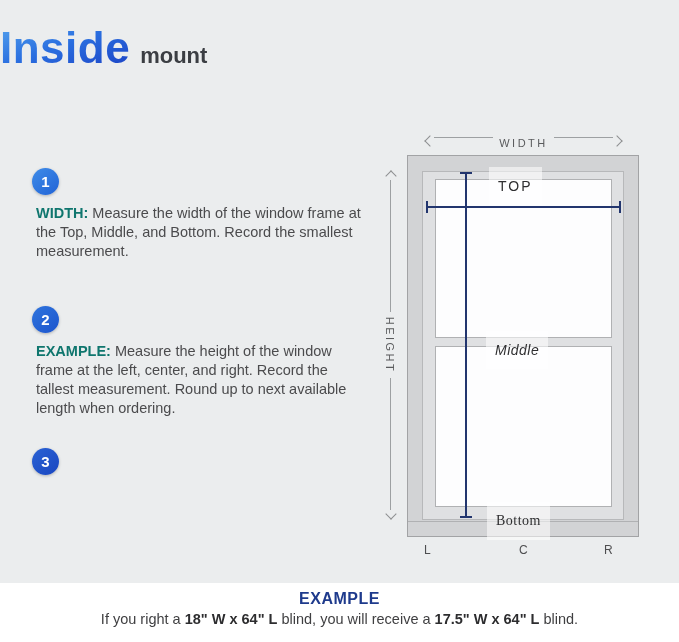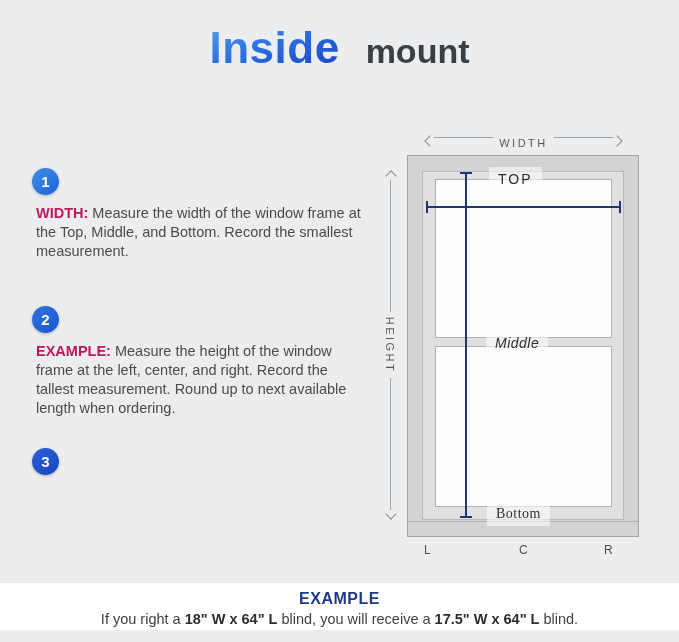--- a/index.html
+++ b/index.html
@@ -3,65 +3,65 @@
 <meta charset="utf-8">
 <style>
   html,body { margin:0; padding:0; }
   body { font-family:"Liberation Sans","DejaVu Sans",sans-serif; }
 
   .page { position:relative; width:679px; height:642px; background:#ebedee; overflow:hidden; }
 
   
   .title { position:absolute; top:22px; left:0; right:0; text-align:center; line-height:1; }
   .t1 { font-size:35px; font-weight:600; color:#3b3e43; letter-spacing:0.3px; }
-  .t2 { margin-top:4px; display:flex; justify-content:center; align-items:baseline; gap:10px; }
+  .t2 { margin-top:4px; display:flex; align-items:baseline; gap:10px; }
   .t2-hl {
     font-size:44px; font-weight:700; letter-spacing:0.5px;
     background:linear-gradient(160deg,#53a0ec 0%,#2a6fe0 45%,#1b41c4 100%);
     -webkit-background-clip:text; background-clip:text;
     color:transparent; -webkit-text-fill-color:transparent;
   }
-  .t2-rest { font-size:34px; font-weight:600; color:#3b3e43;margin-left:16px; }
+  .t2-rest { font-size:22px; font-weight:600; color:#3b3e43; }
 
   
   .step { position:absolute; left:30px; width:336px; }
   .step-1 { top:168px; }
   .step-2 { top:306px; }
   .step-3 { top:448px; }
   .badge {
     width:27px; height:27px; border-radius:50%; color:#fff;
     font-weight:700; font-size:15px; display:flex; align-items:center; justify-content:center;
     margin-left:2px; box-shadow:0 1px 3px rgba(0,0,0,0.25);
   }
   .badge-1 { background:linear-gradient(140deg,#3f8ce8,#2063d6); }
   .badge-2 { background:linear-gradient(140deg,#2f74dd,#1c55cd); }
   .badge-3 { background:linear-gradient(140deg,#2a62d4,#1946c0); }
   .step-text { margin:9px 0 0 6px; font-size:14.5px; line-height:19px; color:#4b4b4d; }
-  .step-text strong { color:#be185d; font-weight:700; }
+  .step-text strong { color:#0f766e; font-weight:700; }
   .u { text-underline-offset:2px; }
 
   
   .casing { position:absolute; left:407px; top:155px; width:232px; height:382px;
             background:#d2d3d5; border:1px solid #a2a3a5; box-sizing:border-box; }
   .opening { position:absolute; left:14px; top:15px; width:202px; height:349px;
              background:#dfe0e2; border:1px solid #b7b8ba; box-sizing:border-box; }
   .glass { position:absolute; background:#fdfdfe; border:1px solid #b0b1b3; box-sizing:border-box; }
   .glass-top { left:12px; top:7px; width:177px; height:159px; }
   .glass-bottom { left:12px; top:174px; width:177px; height:161px; }
   .sill { position:absolute; left:0; right:0; bottom:14px; height:1px; background:#b0b1b3; }
 
   .measure-h { position:absolute; left:426px; top:206px; width:195px; height:2px; background:#22356e; }
   .measure-h::before, .measure-h::after { content:""; position:absolute; width:2px; height:12px; top:-5px; background:#22356e; }
   .measure-h::before { left:0; } .measure-h::after { right:0; }
   .measure-v { position:absolute; left:465px; top:172px; width:2px; height:346px; background:#22356e; }
   .measure-v::before, .measure-v::after { content:""; position:absolute; height:2px; width:12px; left:-5px; background:#22356e; }
   .measure-v::before { top:0; } .measure-v::after { bottom:0; }
 
   .pos-label { position:absolute; background:rgba(255,255,255,0.55); color:#2f2f31;
-               font-size:14px; text-align:center; padding:4px 9px; white-space:nowrap; }
+               font-size:14px; text-align:center; padding:11px 9px; white-space:nowrap; }
   .pos-top    { left:489px; top:167px; letter-spacing:2px; }
   .pos-middle { left:486px; top:331px; letter-spacing:0.5px;font-style:italic; }
   .pos-bottom { left:487px; top:502px; letter-spacing:0.5px;font-family:Liberation Serif, serif; }
 
   .lcr-label { position:absolute; top:543px; font-size:12px; color:#4e4e50; letter-spacing:1px; }
   .lcr-l { left:424px; } .lcr-c { left:519px; } .lcr-r { left:604px; }
 
   
   .width-arrow { position:absolute; left:426px; top:137px; width:195px; height:13px;
                  display:flex; align-items:flex-start; }
@@ -73,21 +73,21 @@
   .vlabel-box { height:66px; display:flex; align-items:center; justify-content:center; }
   .vlabel-box .alabel { margin:0; transform:rotate(90deg); }
   .chev { width:7px; height:7px; flex:none;
           border-left:1px solid #8e8f91; border-bottom:1px solid #8e8f91; }
   .chev-left  { transform:rotate(45deg); }
   .chev-right { transform:rotate(-135deg); }
   .chev-up    { transform:rotate(135deg); }
   .chev-down  { transform:rotate(-45deg); }
 
   
-  .example { position:absolute; left:0; top:583px; width:679px; height:47px;
+  .example { position:absolute; left:0; top:583px; width:679px; height:59px;
              background:#ffffff; text-align:center; }
   .ex-head { margin-top:7px; color:#1e3a8c; font-weight:700; font-size:16px; letter-spacing:0.5px; }
   .ex-line { margin-top:3px; font-size:14.5px; color:#3f3f41; }
   .ex-line b { color:#2d2d2f; font-weight:700; }
 </style>
 </head>
 <body>
 
 <div class="page">
 

